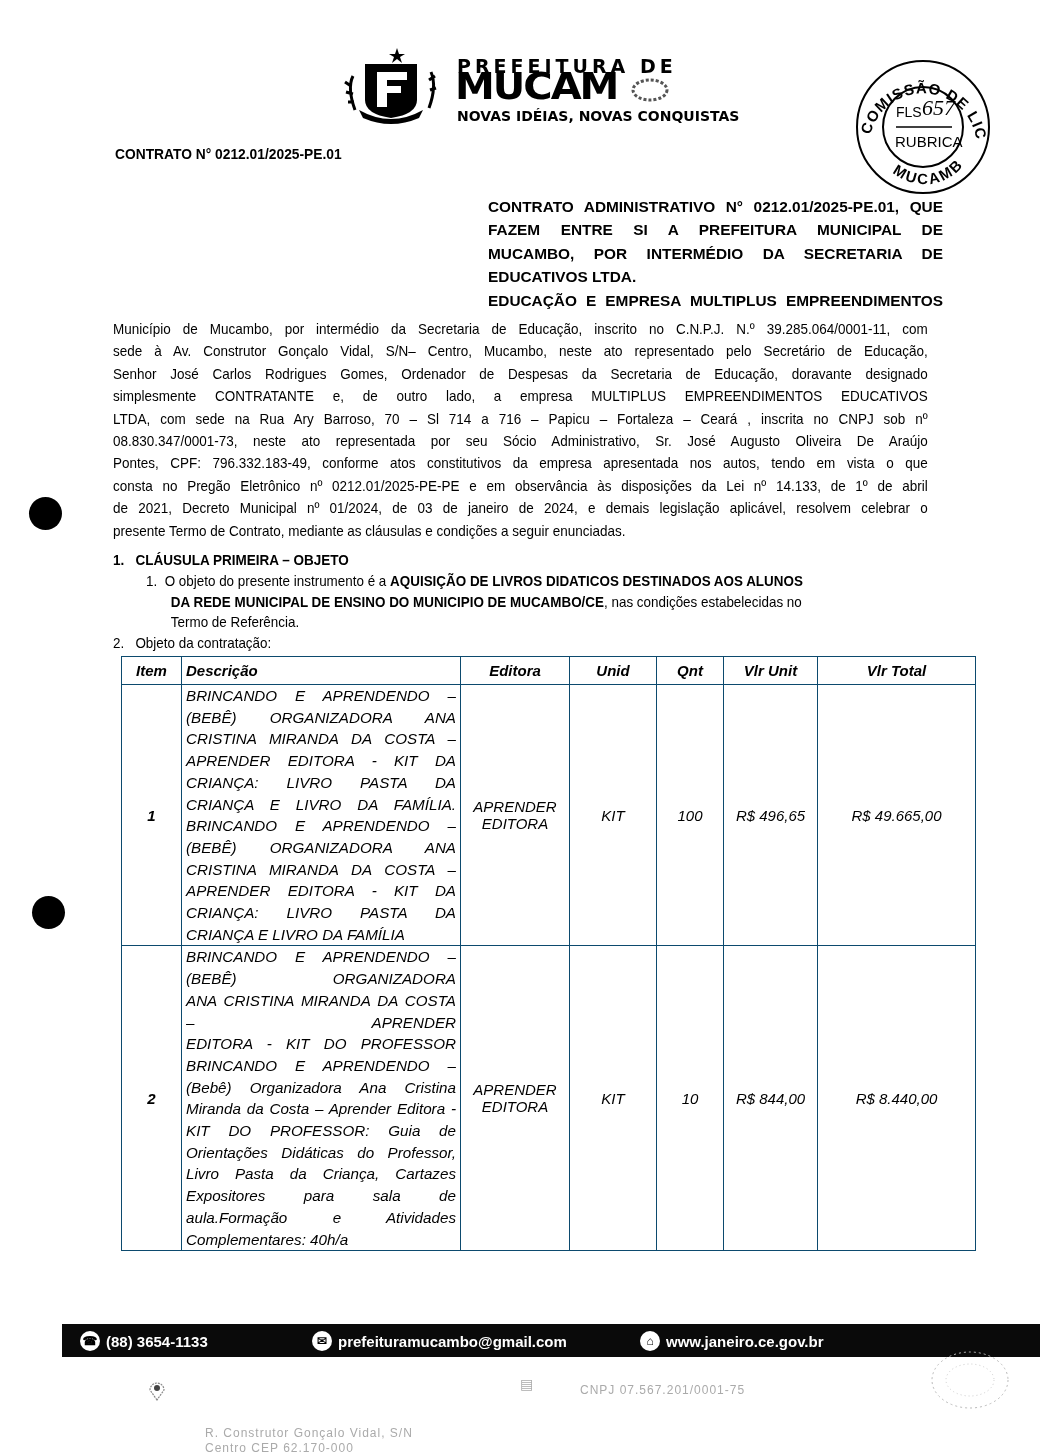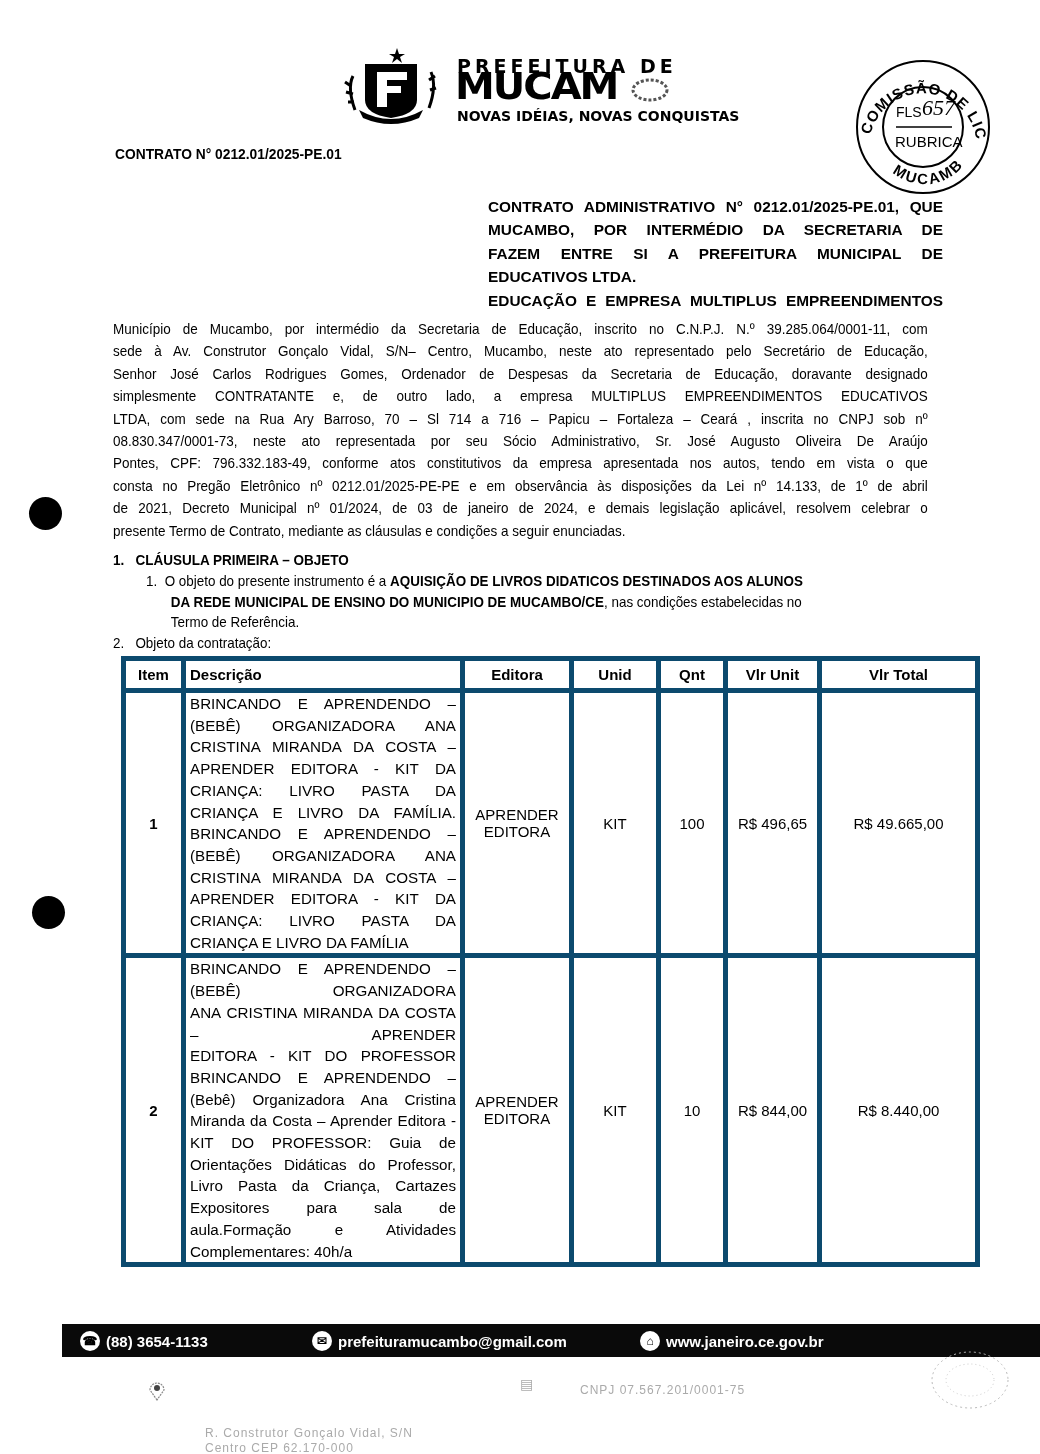--- a/index.html
+++ b/index.html
@@ -28,21 +28,21 @@
                text-align:justify; transform:scaleX(0.93); transform-origin:left top; width:876px; }
   .body-text .ln { display:block; text-align:justify; text-align-last:justify; white-space:nowrap; }
   .body-text .ln.last { text-align-last:left; }
   .clause-head { left:113px; top:551px; font-size:15px; font-weight:bold; transform:scaleX(0.9); transform-origin:left; white-space:nowrap; }
   .clause-item1 { left:146px; top:571px; width:850px; font-size:14.6px; line-height:20.5px;
                   transform:scaleX(0.92); transform-origin:left top; }
   .clause-item1 .ln { display:block; white-space:nowrap; }
   .clause-item2 { left:113px; top:635px; font-size:14.6px; transform:scaleX(0.92); transform-origin:left; white-space:nowrap; }
   
   table.items { position:absolute; left:121px; top:656px; border-collapse:collapse; table-layout:fixed; }
-  table.items th, table.items td { border:5px solid #0c4a6e; padding:0; vertical-align:middle; }
+  table.items th, table.items td { border:1px solid #0c4a6e; padding:0; vertical-align:middle;font-style:italic; }
   table.items th { font-weight:bold; font-size:15px; height:27px; text-align:center; }
   table.items th.desc-h { text-align:left; padding-left:4px; }
   table.items td { font-size:15px; text-align:center; }
   table.items td.desc { text-align:justify; padding:0 4px; font-size:15.2px; line-height:21.7px; }
   table.items td.desc .ln { display:block; text-align:justify; text-align-last:justify; white-space:nowrap; }
   table.items td.desc .ln.last { text-align-last:left; }
   table.items td.item { font-weight:bold; }
   
   .punch { width:33px; height:33px; border-radius:50%; background:#000; }
   
@@ -93,22 +93,22 @@
     <text x="74" y="58" font-family="Liberation Serif, serif" font-style="italic" font-size="22">657</text>
     <line x1="48" y1="70" x2="104" y2="70" stroke="#000" stroke-width="1.5"></line>
     <text x="47" y="90" font-family="Liberation Sans, sans-serif" font-size="15">RUBRICA</text>
   </svg>
 </div>
 
 <div class="abs contract-no">CONTRATO N° 0212.01/2025-PE.01</div>
 
 <div class="abs title-block">
   <span class="l">CONTRATO ADMINISTRATIVO N° 0212.01/2025-PE.01, QUE</span>
+  <span class="l">FAZEM ENTRE SI A PREFEITURA MUNICIPAL DE</span>
   <span class="l">MUCAMBO, POR INTERMÉDIO DA SECRETARIA DE</span>
-  <span class="l">FAZEM ENTRE SI A PREFEITURA MUNICIPAL DE</span>
   <span class="l last">EDUCATIVOS LTDA.</span>
   <span class="l">EDUCAÇÃO E EMPRESA MULTIPLUS EMPREENDIMENTOS</span>
 </div>
 
 <div class="abs body-text">
   <span class="ln">Município de Mucambo, por intermédio da Secretaria de Educação, inscrito no C.N.P.J. N.º 39.285.064/0001-11, com</span>
   <span class="ln">sede à Av. Construtor Gonçalo Vidal, S/N– Centro, Mucambo, neste ato representado pelo Secretário de Educação,</span>
   <span class="ln">Senhor José Carlos Rodrigues Gomes, Ordenador de Despesas da Secretaria de Educação, doravante designado</span>
   <span class="ln">simplesmente CONTRATANTE e, de outro lado, a empresa MULTIPLUS EMPREENDIMENTOS EDUCATIVOS</span>
   <span class="ln">LTDA, com sede na Rua Ary Barroso, 70 – Sl 714 a 716 – Papicu – Fortaleza – Ceará , inscrita no CNPJ sob nº</span>

